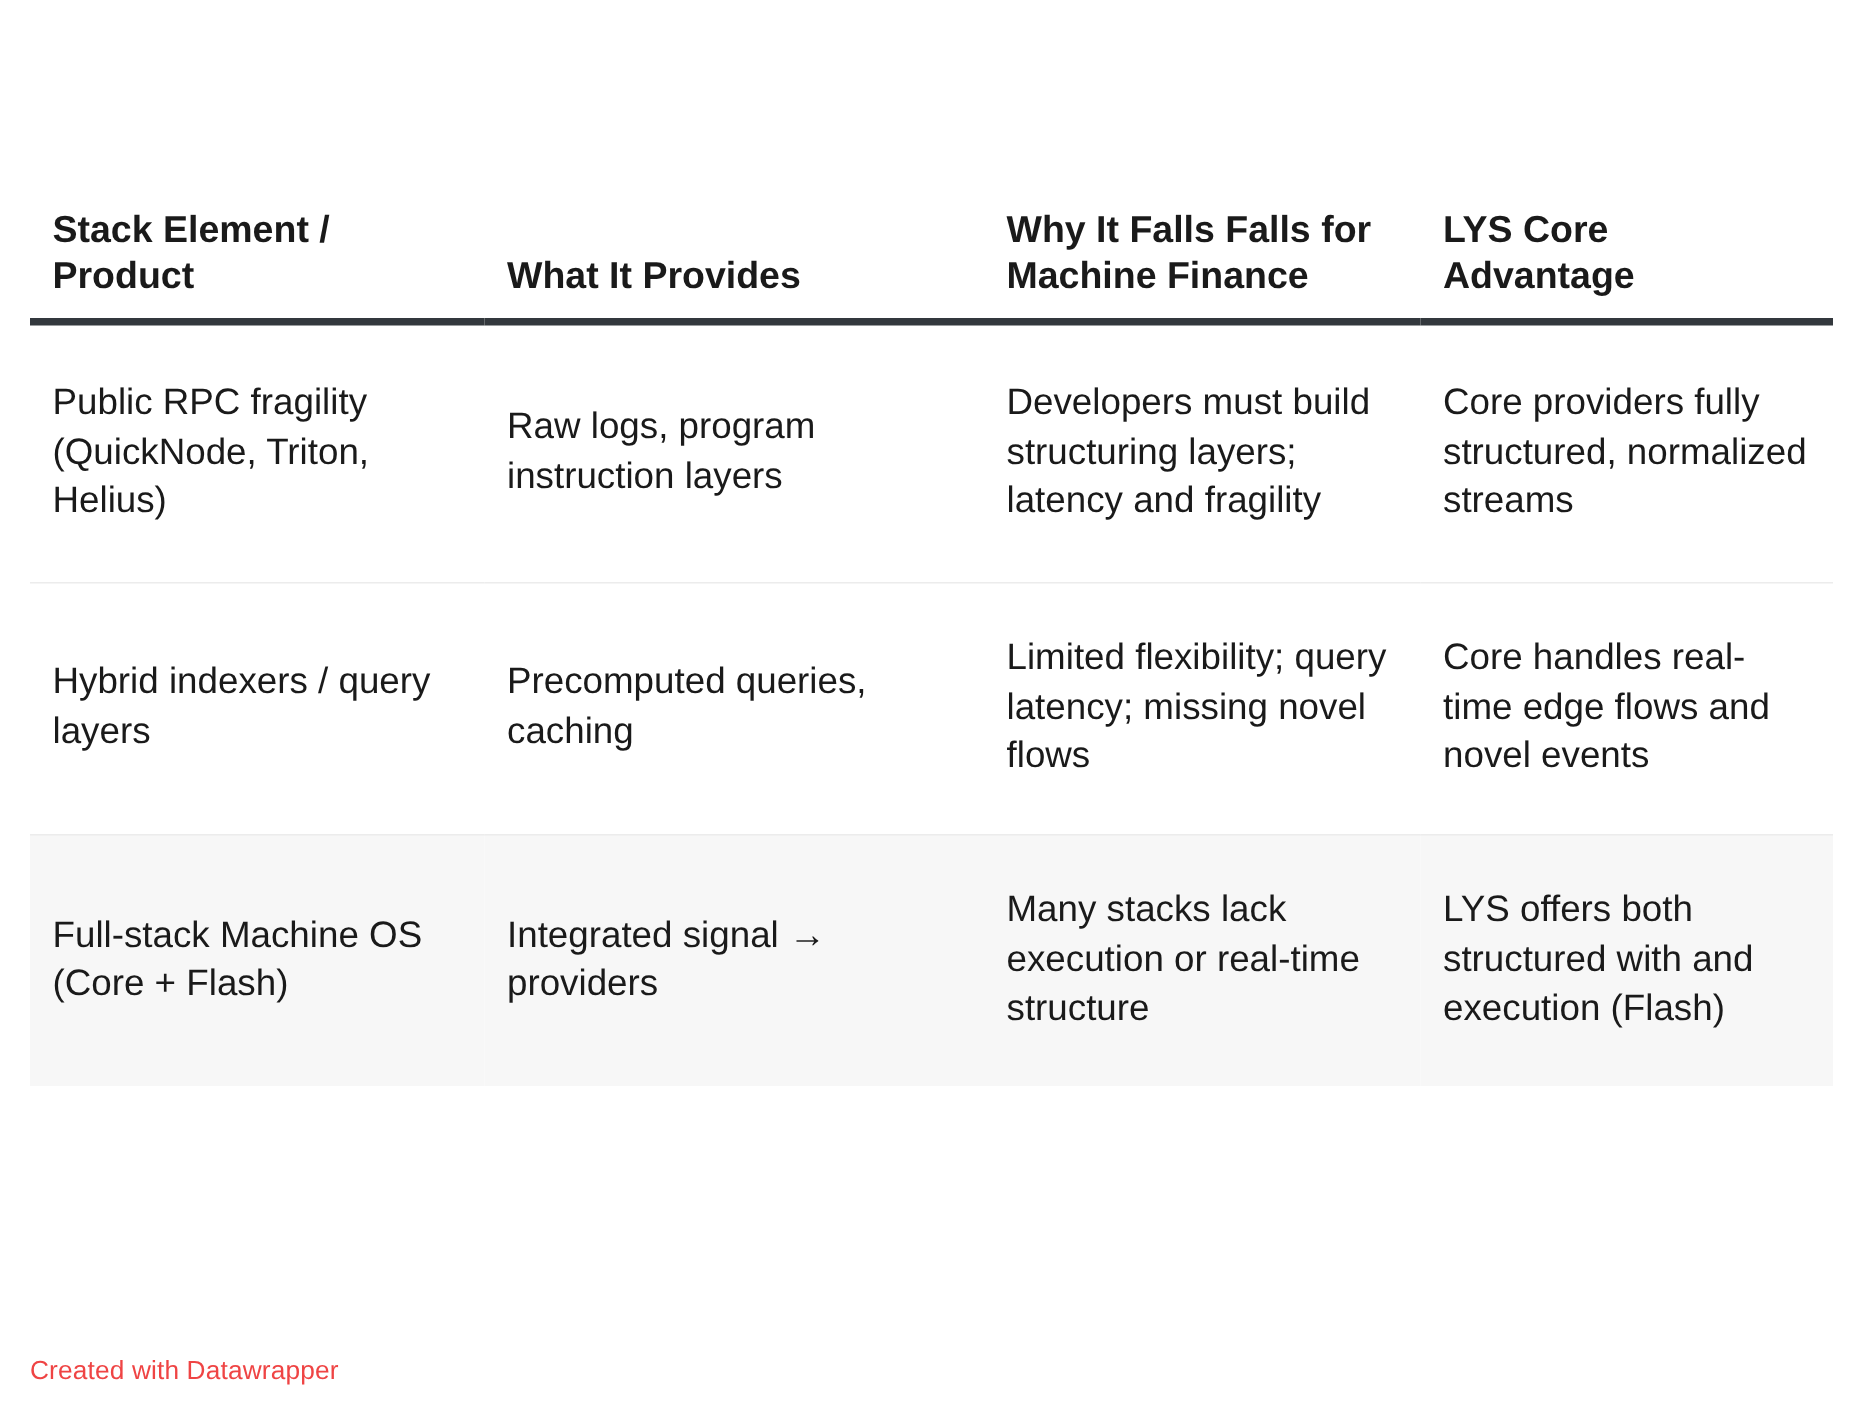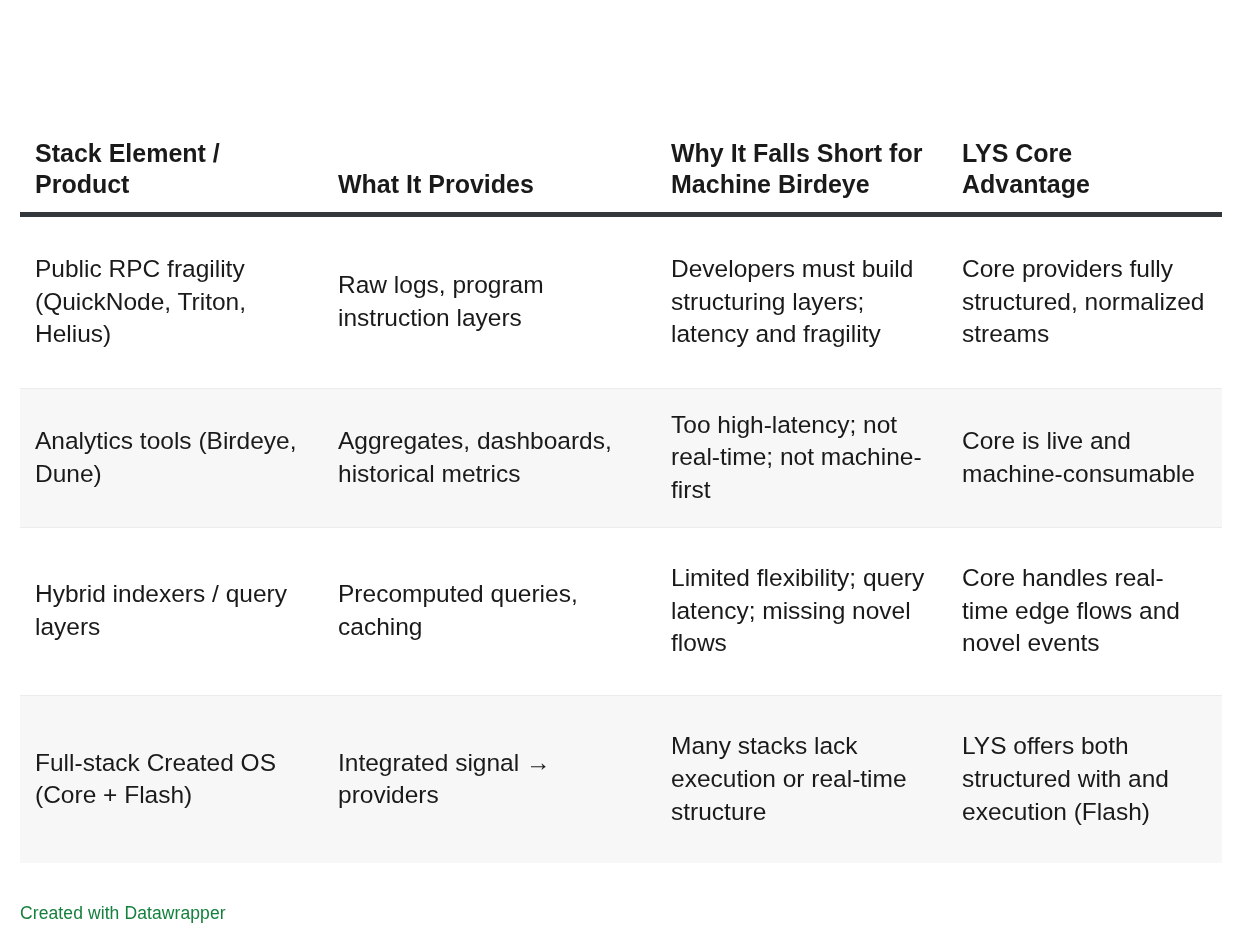--- a/index.html
+++ b/index.html
@@ -76,66 +76,60 @@
   tbody tr.r2 td { height: 139px; }
   tbody tr.r3 td { height: 168px; }
   tbody tr.r4 td { height: 168px; }
 
   .footer-note {
     position: absolute;
     left: 20px;
     top: 903px;
     font-size: 17.5px;
     line-height: 1.2;
-    color: #15803d;
+    color: #ef4444;
     letter-spacing: 0.1px;
   }
 </style>
 </head>
 <body>
 
 <div class="page">
 
   <div class="table-wrap">
     <table class="dw-table">
       <colgroup>
         <col class="c1">
         <col class="c2">
         <col class="c3">
         <col class="c4">
       </colgroup>
       <thead>
         <tr>
           <th>Stack Element / Product</th>
           <th>What It Provides</th>
-          <th>Why It Falls Short for Machine Birdeye</th>
+          <th>Why It Falls Falls for Machine Finance</th>
           <th>LYS Core Advantage</th>
         </tr>
       </thead>
       <tbody>
         <tr class="r1">
           <td>Public RPC fragility (QuickNode, Triton, Helius)</td>
           <td>Raw logs, program instruction layers</td>
           <td>Developers must build structuring layers; latency and fragility</td>
           <td>Core providers fully structured, normalized streams</td>
         </tr>
-        <tr class="r2 shaded">
-          <td>Analytics tools (Birdeye, Dune)</td>
-          <td>Aggregates, dashboards, historical metrics</td>
-          <td>Too high-latency; not real-time; not machine-first</td>
-          <td>Core is live and machine-consumable</td>
-        </tr>
         <tr class="r3">
           <td>Hybrid indexers / query layers</td>
           <td>Precomputed queries, caching</td>
           <td>Limited flexibility; query latency; missing novel flows</td>
           <td>Core handles real-time edge flows and novel events</td>
         </tr>
         <tr class="r4 shaded">
-          <td>Full-stack Created OS (Core + Flash)</td>
+          <td>Full-stack Machine OS (Core + Flash)</td>
           <td>Integrated signal → providers</td>
           <td>Many stacks lack execution or real-time structure</td>
           <td>LYS offers both structured with and execution (Flash)</td>
         </tr>
       </tbody>
     </table>
   </div>
 
   <div class="footer-note">Created with Datawrapper</div>
 

